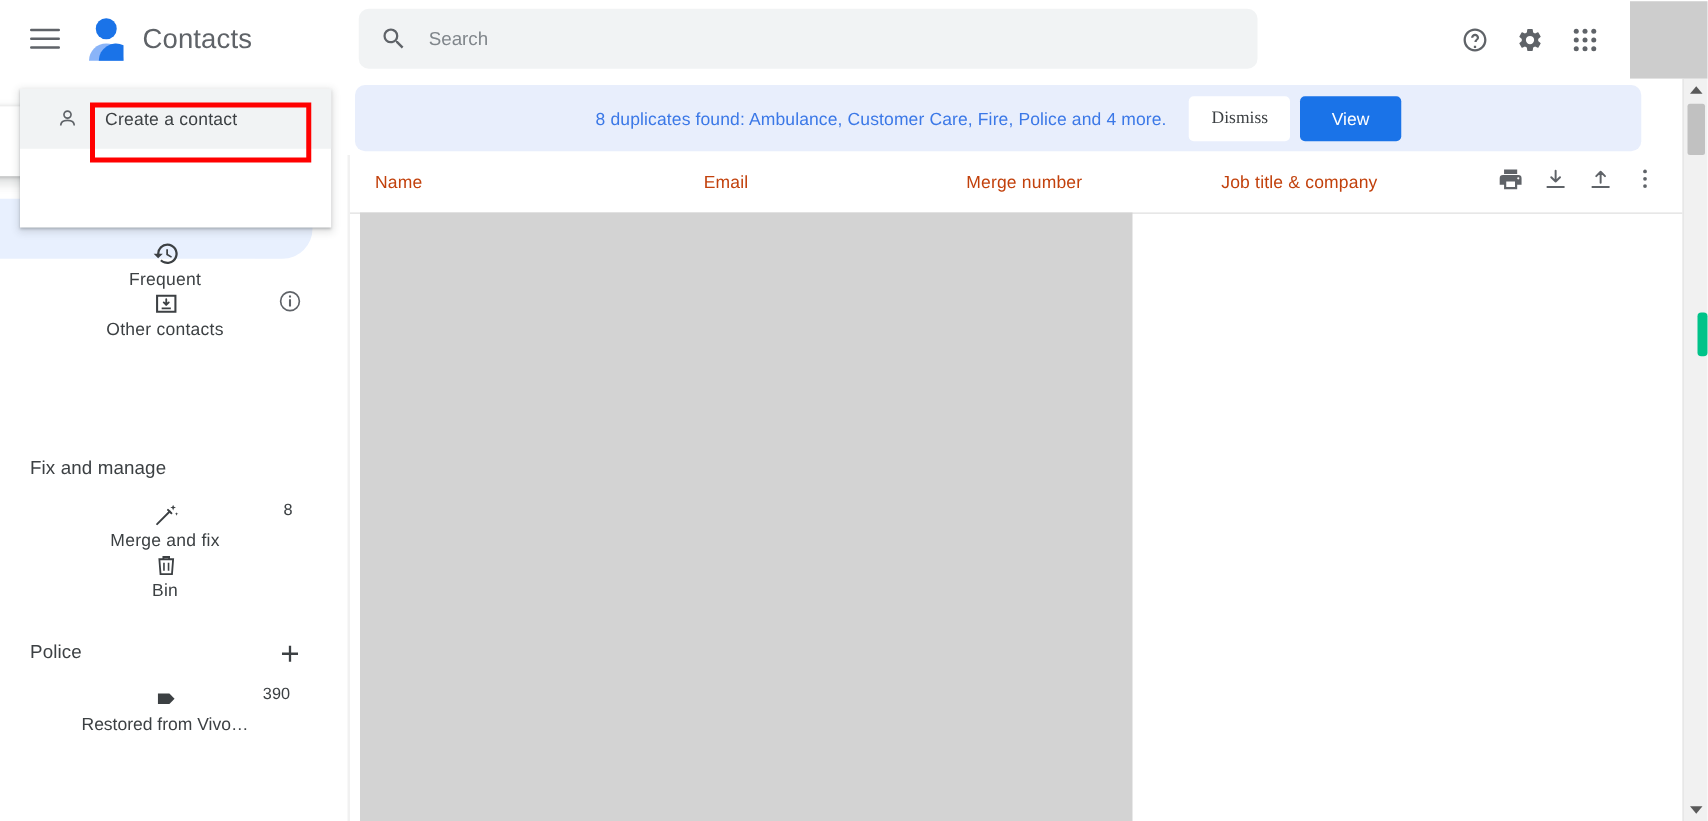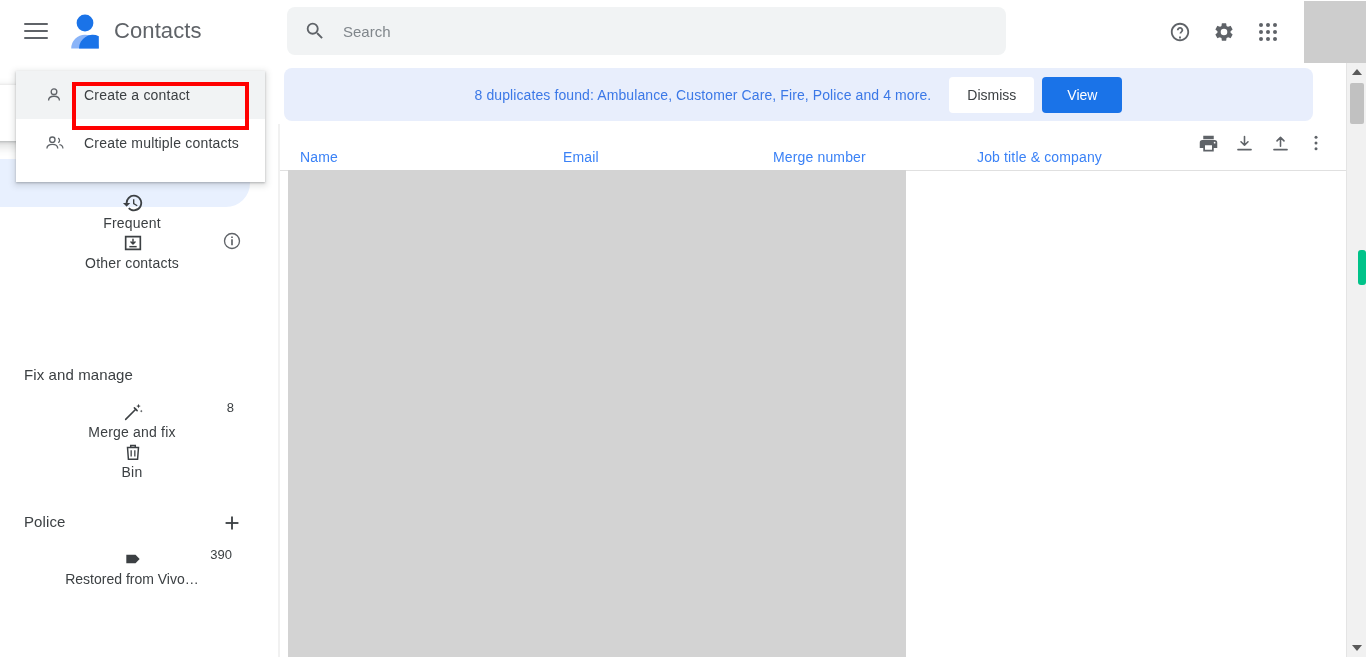--- a/index.html
+++ b/index.html
@@ -169,39 +169,39 @@
     background: #e8eefc; border-radius: 8px;
     display: flex; align-items: center; justify-content: center;
   }
   .dup-text {
     font-size: 14px; color: #3b78e7; letter-spacing: .1px;
     margin-right: 18px;
   }
   .btn-dismiss {
     height: 36px; padding: 0 18px;
     background: #ffffff; border: none; border-radius: 4px;
-    font-family: Liberation Sans, sans-serif;
+    font-family: Liberation Serif, serif;
     font-size: 14px; color: #3c4043; cursor: pointer;
     display: flex; align-items: center;
   }
   .btn-view {
     height: 36px; padding: 0 25px; margin-left: 8px;
     background: #1a73e8; border: none; border-radius: 4px;
     font-family: "Liberation Sans", sans-serif;
     font-size: 14px; color: #ffffff; font-weight: 500; cursor: pointer;
     display: flex; align-items: center;
   }
 
   .col-header {
     position: absolute; left: 0; top: 60px;
     width: 1066px; height: 47px;
   }
   .col-h {
-    position: absolute; top: 26px;
-    font-size: 14px; color: #3b82f6; letter-spacing: .15px;
+    position: absolute; top: 14px;
+    font-size: 14px; color: #c2410c; letter-spacing: .15px;
   }
   .header-tools {
     position: absolute; right: 18px; top: 8px;
     display: flex; align-items: center; gap: 12px;
   }
   .tool-btn {
     width: 24px; height: 24px; cursor: pointer;
     display: flex; align-items: center; justify-content: center;
   }
   .header-divider {
@@ -381,30 +381,20 @@
 
 <div class="menu">
   <div class="menu-item active">
     <span class="menu-ico">
       <svg width="20" height="20" viewBox="0 0 24 24">
         <circle cx="12" cy="8" r="3.4" fill="none" stroke="#5f6368" stroke-width="1.6"></circle>
         <path fill="none" stroke="#5f6368" stroke-width="1.6" d="M5.5 18.5c0-3.3 2.9-5 6.5-5s6.5 1.7 6.5 5"></path>
       </svg>
     </span>
     <span class="menu-label">Create a contact</span>
-  </div>
-  <div class="menu-item">
-    <span class="menu-ico">
-      <svg width="22" height="20" viewBox="0 0 26 24">
-        <circle cx="11" cy="8" r="3.2" fill="none" stroke="#5f6368" stroke-width="1.6"></circle>
-        <path fill="none" stroke="#5f6368" stroke-width="1.6" d="M4.5 18.5c0-3.2 2.9-4.9 6.5-4.9s6.5 1.7 6.5 4.9"></path>
-        <path fill="none" stroke="#5f6368" stroke-width="1.5" d="M18 6.2a3 3 0 0 1 0 5.4M19.5 14c2.6.4 4.2 1.9 4.2 4.5"></path>
-      </svg>
-    </span>
-    <span class="menu-label">Create multiple contacts</span>
   </div>
 </div>
 <div class="red-highlight"></div>
 
 <div class="main">
 
   <div class="dup-banner">
     <span class="dup-text">8 duplicates found: Ambulance, Customer Care, Fire, Police and 4 more.</span>
     <button class="btn-dismiss">Dismiss</button>
     <button class="btn-view">View</button>

